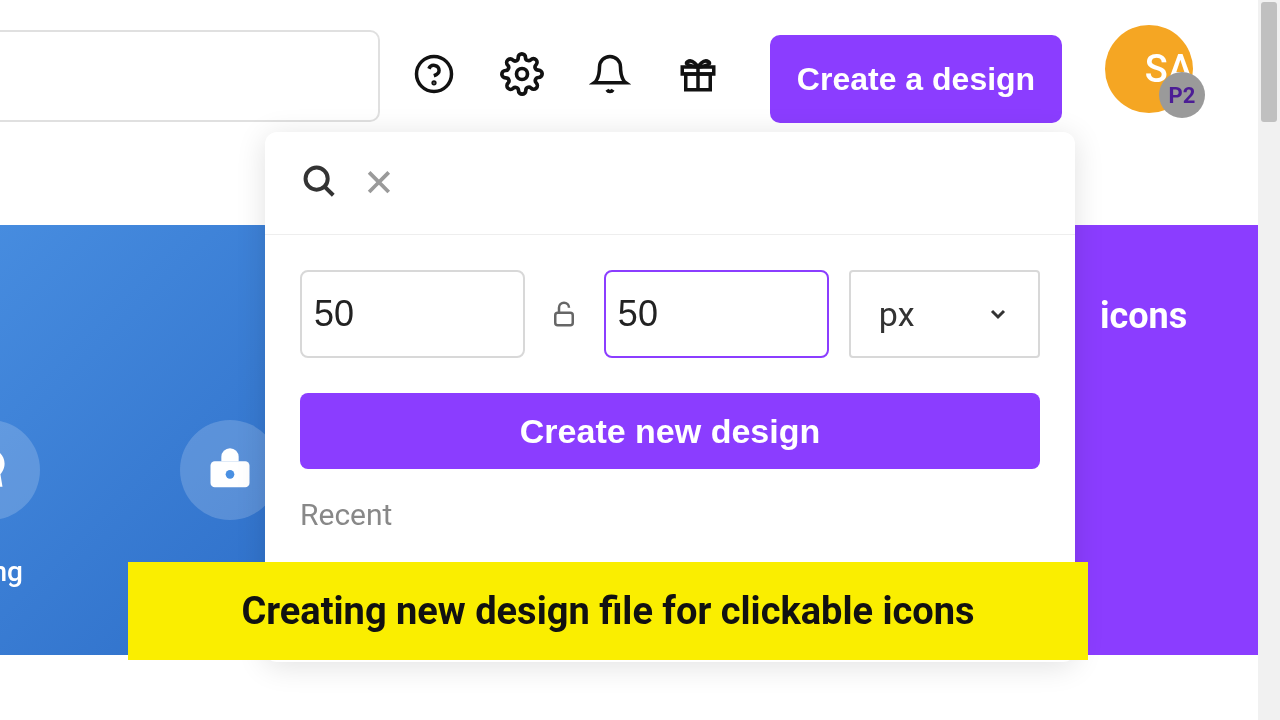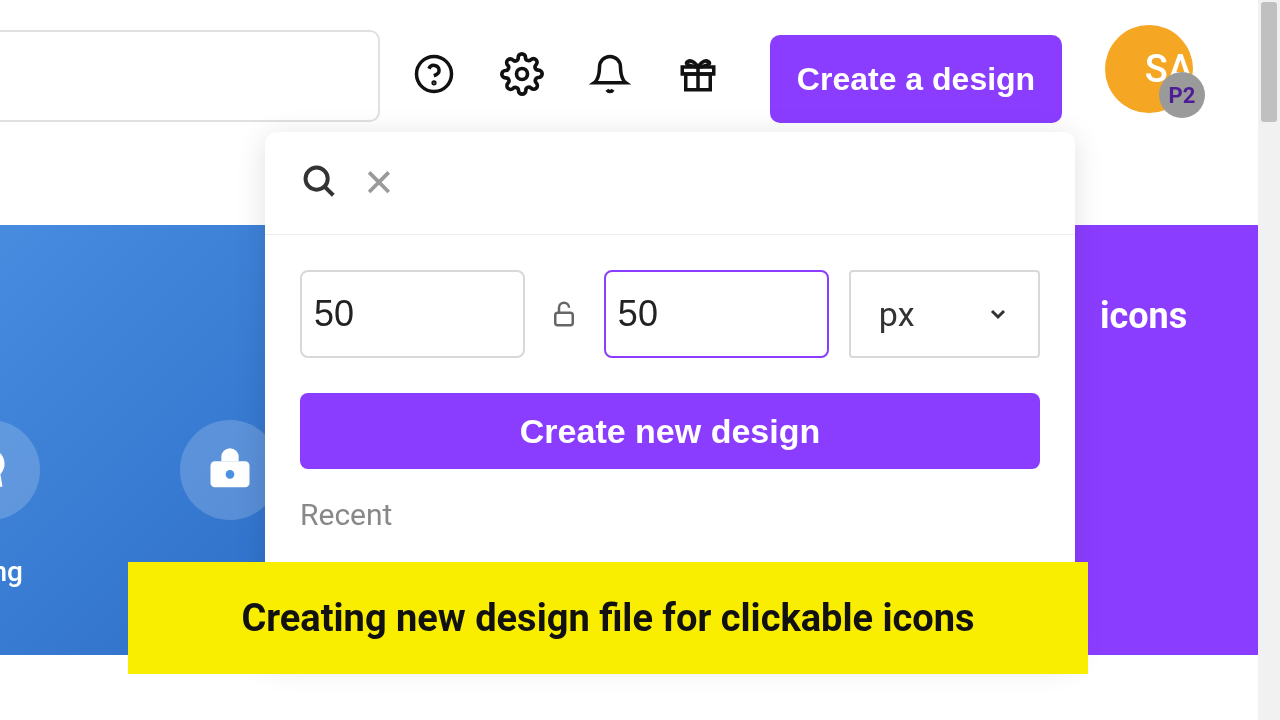--- a/index.html
+++ b/index.html
@@ -218,21 +218,21 @@
     gap: 20px;
     margin-top: 55px;
     color: #888;
     font-size: 34px;
   }
   .caption {
     position: absolute;
     left: 128px;
     top: 562px;
     width: 960px;
-    height: 112px;
+    height: 98px;
     background: #faee00;
     display: flex;
     align-items: center;
     justify-content: center;
     font-size: 38px;
     font-weight: 700;
     color: #111;
     z-index: 20;
   }
   .scrollbar {

